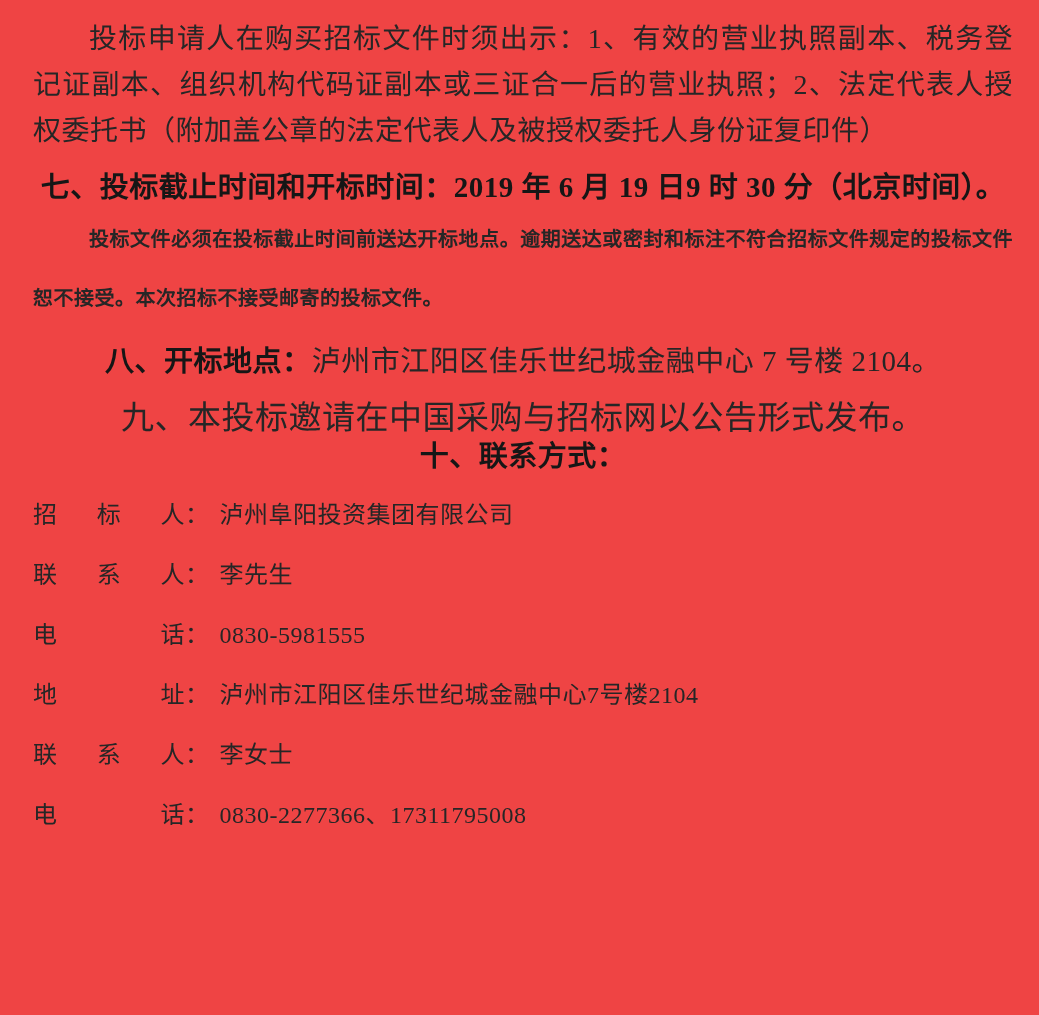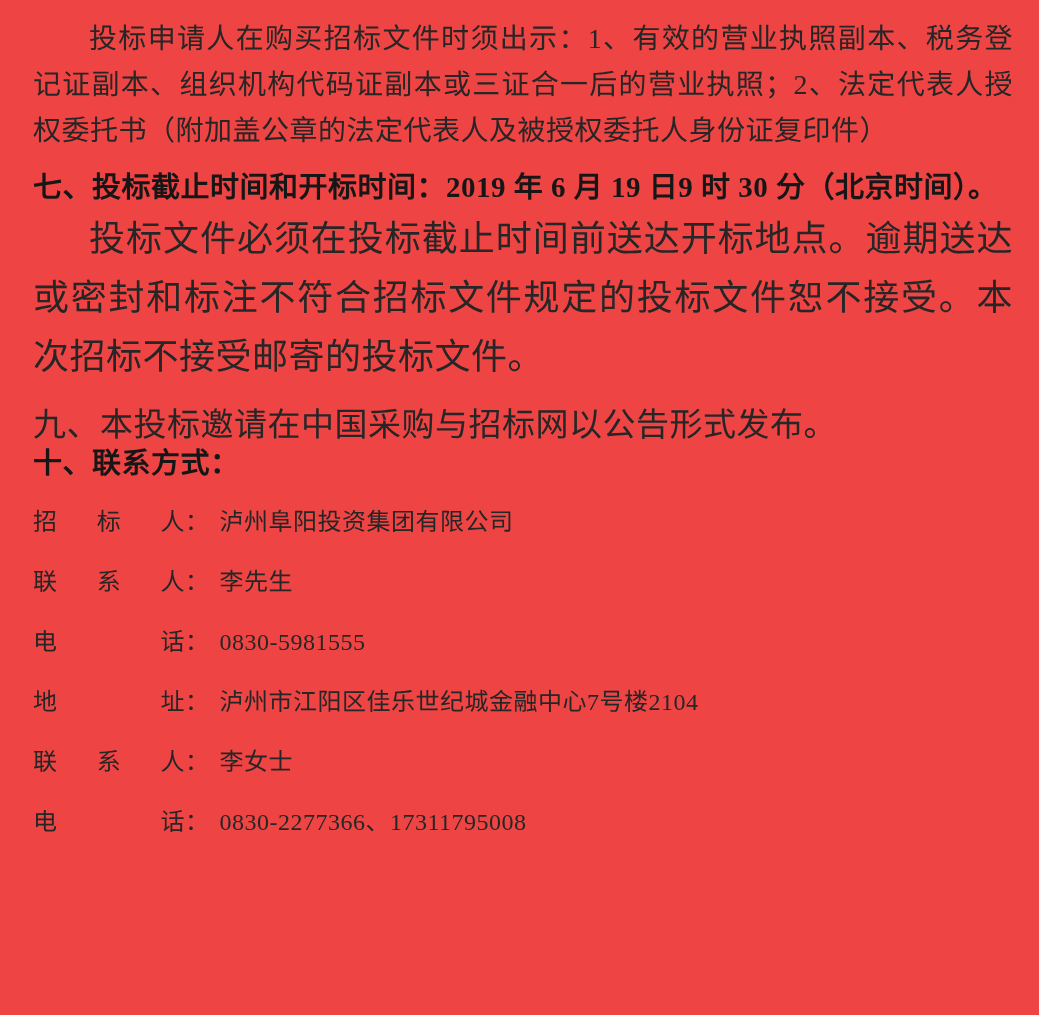--- a/index.html
+++ b/index.html
@@ -14,21 +14,21 @@
     box-sizing: border-box;
     background: #ef4444;
     color: #262626;
     font-family: "Liberation Serif", "DejaVu Serif", serif;
     padding: 16px 26px 0 33px;
     overflow: hidden;
   }
   .page * {
     font-family: inherit;
   }
-  p { margin: 0; }
+  p { margin: 0; text-align: center; }
 
   
   .intro {
     font-size: 28px;
     line-height: 46px;
     letter-spacing: 0.5px;
     text-align: justify;
     text-indent: 56px;
   }
 
@@ -37,26 +37,27 @@
     font-size: 29px;
     line-height: 38px;
     letter-spacing: 0.5px;
   }
   .bold { font-weight: 700; color: #161616; }
 
   .h7 { margin-top: 14px; }
 
   
   .delivery {
-    font-size: 36px;
+    font-size: 20px;
     line-height: 59px;
     letter-spacing: 0.5px;
     text-align: justify;
     text-indent: 56px;
     margin-top: 4px;
+    font-weight: bold;
   }
 
   .h8 { margin-top: 14px; }
   .l9 { margin-top: 18px; font-size: 33px; line-height: 40px; letter-spacing: 0.5px; }
   .h10 { margin-top: 0; line-height: 36px; }
 
   
   .contacts { margin-top: 26px; }
   .contact-row {
     font-size: 24px;
@@ -85,20 +86,23 @@
 <div class="page">
 
   <p class="intro">投标申请人在购买招标文件时须出示：1、有效的营业执照副本、税务登记证副本、组织机构代码证副本或三证合一后的营业执照；2、法定代表人授权委托书（附加盖公章的法定代表人及被授权委托人身份证复印件）</p>
 
   <p class="h-line h7">
     <span class="bold">七、投标截止时间和开标时间：</span><span class="bold">2019 年 6 月 19 日9 时 30 分（北京时间）。</span>
   </p>
 
   <p class="delivery">投标文件必须在投标截止时间前送达开标地点。逾期送达或密封和标注不符合招标文件规定的投标文件恕不接受。本次招标不接受邮寄的投标文件。</p>
 
+  <p class="h-line h8">
+    <span class="bold">八、开标地点：</span><span>泸州市江阳区佳乐世纪城金融中心 7 号楼 2104。</span>
+  </p>
 
   <p class="l9">九、本投标邀请在中国采购与招标网以公告形式发布。</p>
 
   <p class="h-line h10 bold">十、联系方式：</p>
 
   <div class="contacts">
 
     <div class="contact-row">
       <span class="c-label">招标人</span><span>：</span><span class="c-value">泸州阜阳投资集团有限公司</span>
     </div>

